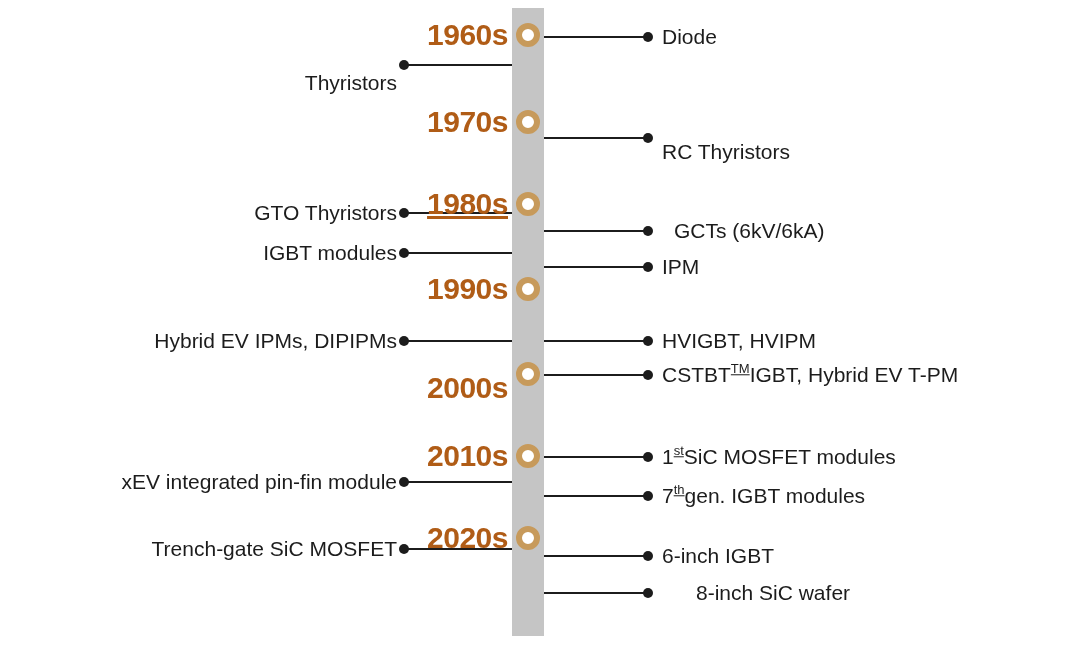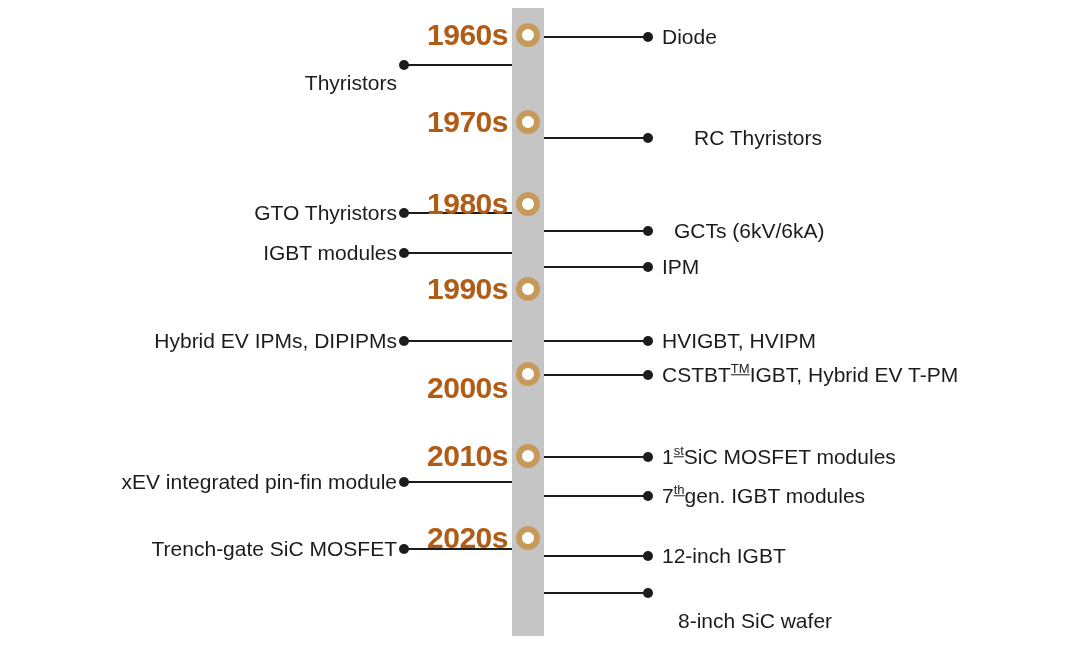--- a/index.html
+++ b/index.html
@@ -126,51 +126,51 @@
       <div class="dot" style="left: 404px; top: 482px;"></div>
       <div class="event left" style="right: 683px; top: 482px; margin-left: 42px;"><span class="lbl">xEV integrated pin-fin module</span></div>
       <div class="connector" style="left: 404px; width: 108px; top: 549px;"></div>
       <div class="dot" style="left: 404px; top: 549px;"></div>
       <div class="event left" style="right: 683px; top: 549px;"><span class="lbl">Trench-gate SiC MOSFET</span></div>
       <div class="connector" style="left: 544px; width: 104px; top: 37px;"></div>
       <div class="dot" style="left: 648px; top: 37px;"></div>
       <div class="event right" style="left: 662px; top: 37px;"><span class="lbl">Diode</span></div>
       <div class="connector" style="left: 544px; width: 104px; top: 138px;"></div>
       <div class="dot" style="left: 648px; top: 138px;"></div>
-      <div class="event right" style="left: 662px; top: 138px; margin-left: 32px;"><span class="lbl">RC Thyristors</span></div>
+      <div class="event right" style="left: 662px; top: 152px;"><span class="lbl">RC Thyristors</span></div>
       <div class="connector" style="left: 544px; width: 104px; top: 231px;"></div>
       <div class="dot" style="left: 648px; top: 231px;"></div>
       <div class="event right" style="left: 662px; top: 231px; margin-left: 12px;"><span class="lbl">GCTs (6kV/6kA)</span></div>
       <div class="connector" style="left: 544px; width: 104px; top: 267px;"></div>
       <div class="dot" style="left: 648px; top: 267px;"></div>
       <div class="event right" style="left: 662px; top: 267px;"><span class="lbl">IPM</span></div>
       <div class="connector" style="left: 544px; width: 104px; top: 341px;"></div>
       <div class="dot" style="left: 648px; top: 341px;"></div>
       <div class="event right" style="left: 662px; top: 341px;"><span class="lbl">HVIGBT, HVIPM</span></div>
       <div class="connector" style="left: 544px; width: 104px; top: 375px;"></div>
       <div class="dot" style="left: 648px; top: 375px;"></div>
       <div class="event right" style="left: 662px; top: 375px;"><span class="lbl">CSTBT</span><sup>TM</sup><span class="lbl"> IGBT, Hybrid EV T-PM</span></div>
       <div class="connector" style="left: 544px; width: 104px; top: 457px;"></div>
       <div class="dot" style="left: 648px; top: 457px;"></div>
       <div class="event right" style="left: 662px; top: 457px;"><span class="lbl">1</span><sup>st</sup><span class="lbl"> SiC MOSFET modules</span></div>
       <div class="connector" style="left: 544px; width: 104px; top: 496px;"></div>
       <div class="dot" style="left: 648px; top: 496px;"></div>
       <div class="event right" style="left: 662px; top: 496px;"><span class="lbl">7</span><sup>th</sup><span class="lbl"> gen. IGBT modules</span></div>
       <div class="connector" style="left: 544px; width: 104px; top: 556px;"></div>
       <div class="dot" style="left: 648px; top: 556px;"></div>
-      <div class="event right" style="left: 662px; top: 556px;"><span class="lbl">12-inch IGBT</span></div>
+      <div class="event right" style="left: 662px; top: 556px;"><span class="lbl">6-inch IGBT</span></div>
       <div class="connector" style="left: 544px; width: 104px; top: 593px;"></div>
       <div class="dot" style="left: 648px; top: 593px;"></div>
-      <div class="event right" style="left: 678px; top: 593px; margin-top: 28px;"><span class="lbl">8-inch SiC wafer</span></div>
+      <div class="event right" style="left: 696px; top: 593px;"><span class="lbl">8-inch SiC wafer</span></div>
       <div class="ring" style="top: 35px;"></div>
       <div class="decade" style="right: 572px; top: 35px;">1960s</div>
       <div class="ring" style="top: 122px;"></div>
       <div class="decade" style="right: 572px; top: 122px;">1970s</div>
       <div class="ring" style="top: 204px;"></div>
-      <div class="decade" style="right: 572px; top: 204px;">1980s</div>
+      <div class="decade" style="right: 572px; top: 204px; text-decoration: underline;">1980s</div>
       <div class="ring" style="top: 289px;"></div>
       <div class="decade" style="right: 572px; top: 289px;">1990s</div>
       <div class="ring" style="top: 374px;"></div>
       <div class="decade" style="right: 572px; top: 388px; margin-left: 27px;">2000s</div>
       <div class="ring" style="top: 456px;"></div>
       <div class="decade" style="right: 572px; top: 456px;">2010s</div>
       <div class="ring" style="top: 538px;"></div>
       <div class="decade" style="right: 572px; top: 538px;">2020s</div>
     </div>
 

